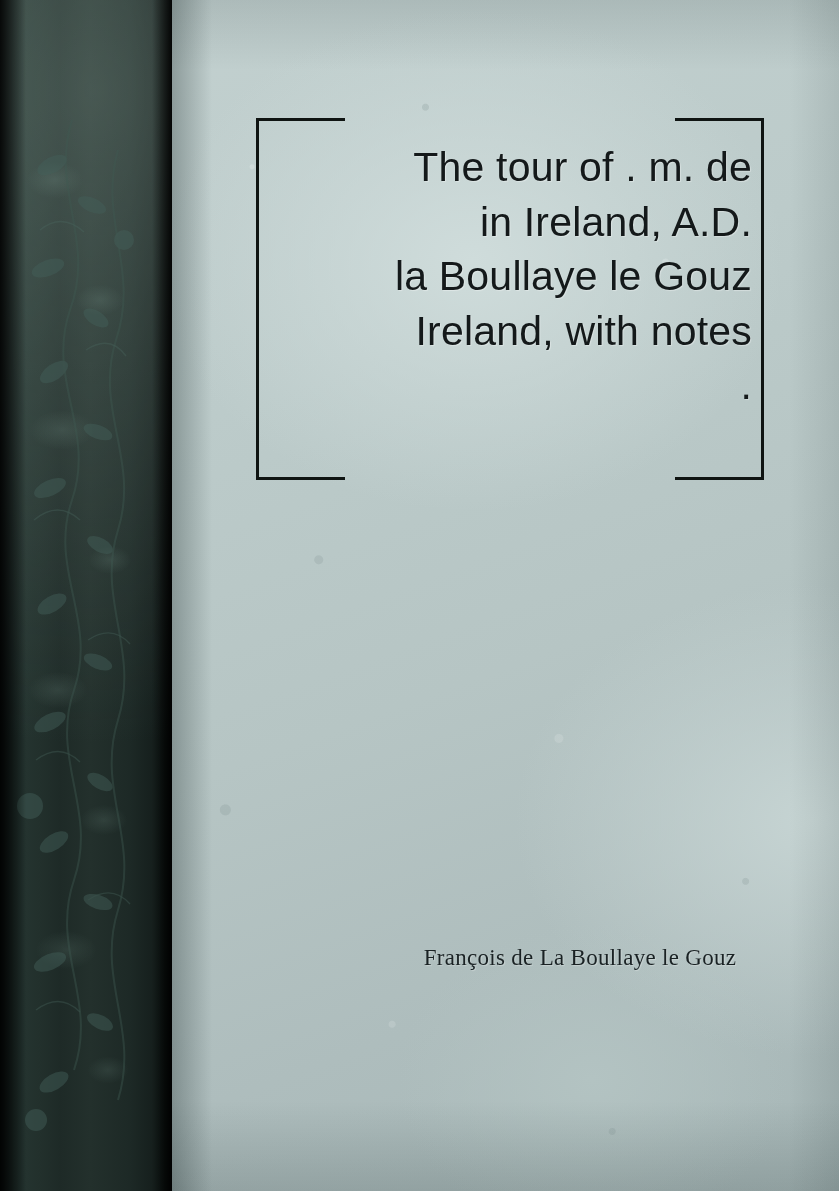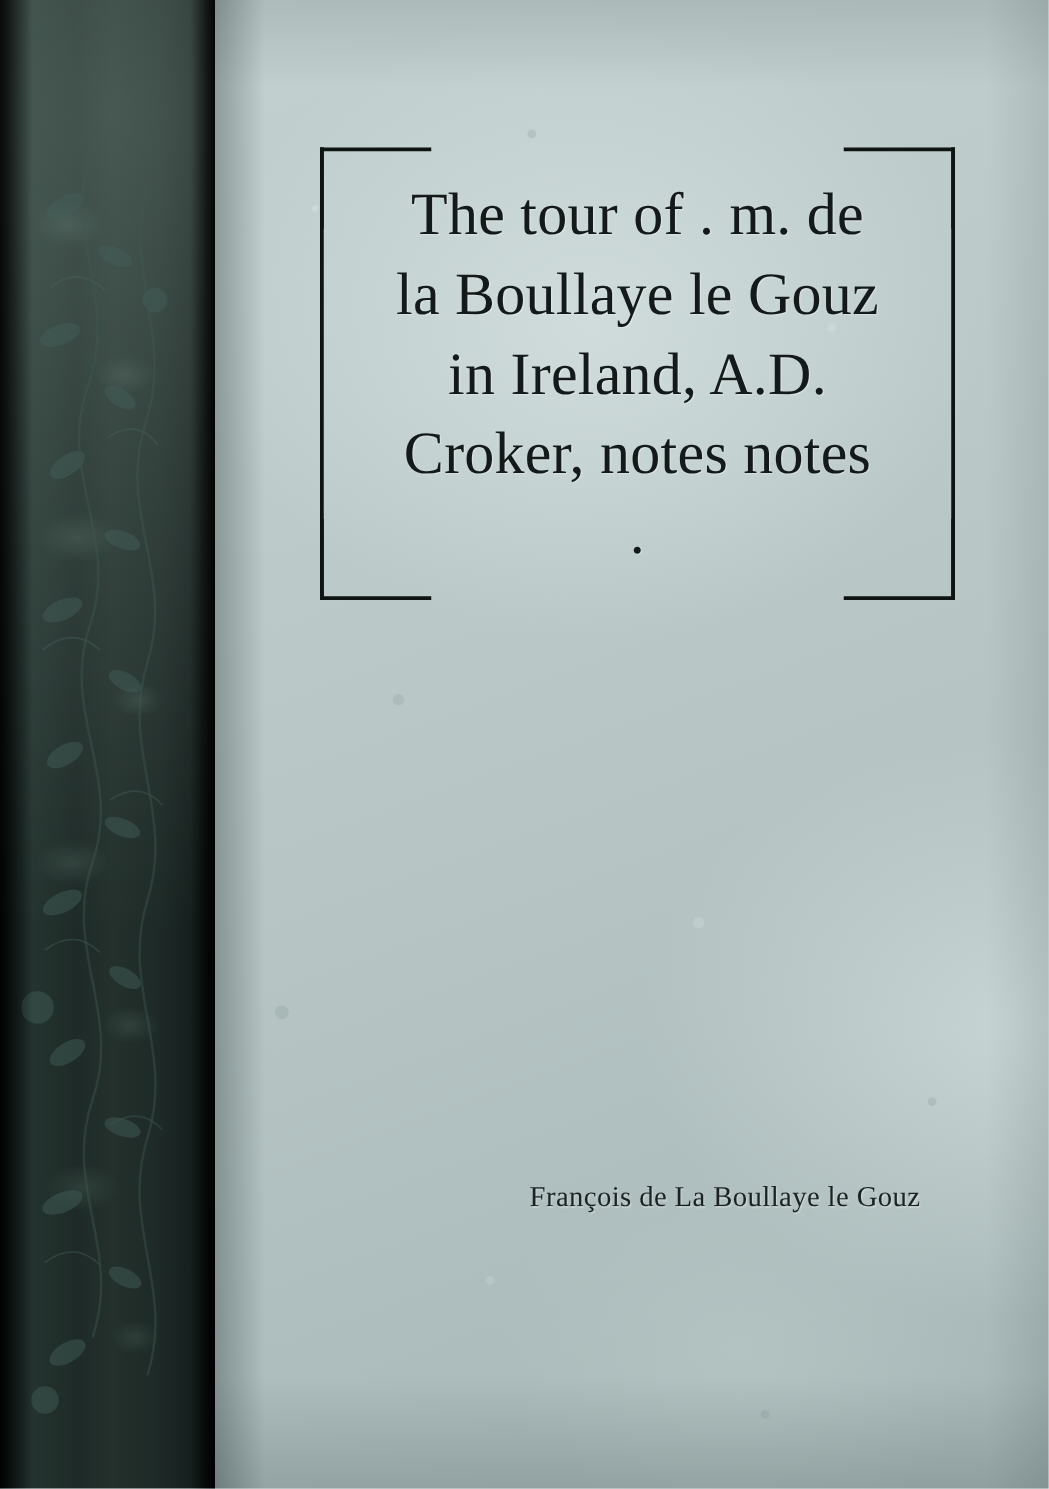--- a/index.html
+++ b/index.html
@@ -125,27 +125,27 @@
     top: 0;
     bottom: 0;
   }
   .side-rule.left { left: 0; }
   .side-rule.right { right: 0; }
   .title-text {
     position: absolute;
     left: 12px;
     right: 12px;
     top: 22px;
-    text-align: center;
-    font-size: 48px;
+    text-align: right;
+    font-size: 41px;
     line-height: 1.33;
     color: #14191a;
     letter-spacing: .2px;
     text-shadow: 1px 1px 1px rgba(255,255,255,.35);
-    font-family: Liberation Serif, serif;
+    font-family: Liberation Sans, sans-serif;
   }
   
   .author {
     position: absolute;
     left: 128px;
     top: 945px;
     width: 560px;
     text-align: center;
     font-size: 23px;
     color: #1a2224;
@@ -209,23 +209,23 @@
     <div class="title-block">
       <div class="corner tl"></div>
       <div class="corner tr"></div>
       <div class="corner bl"></div>
       <div class="corner br"></div>
       <div class="side-rule left"></div>
       <div class="side-rule right"></div>
 
       <div class="title-text">
         <div>The tour of . m. de</div>
+        <div>in Ireland, A.D.</div>
         <div>la Boullaye le Gouz</div>
-        <div>in Ireland, A.D.</div>
-        <div>Croker, notes notes</div>
+        <div>Ireland, with notes</div>
         <div>.</div>
       </div>
     </div>
 
     <div class="author">François de La Boullaye le Gouz</div>
   </div>
 
 </div>
 
 </body></html>

